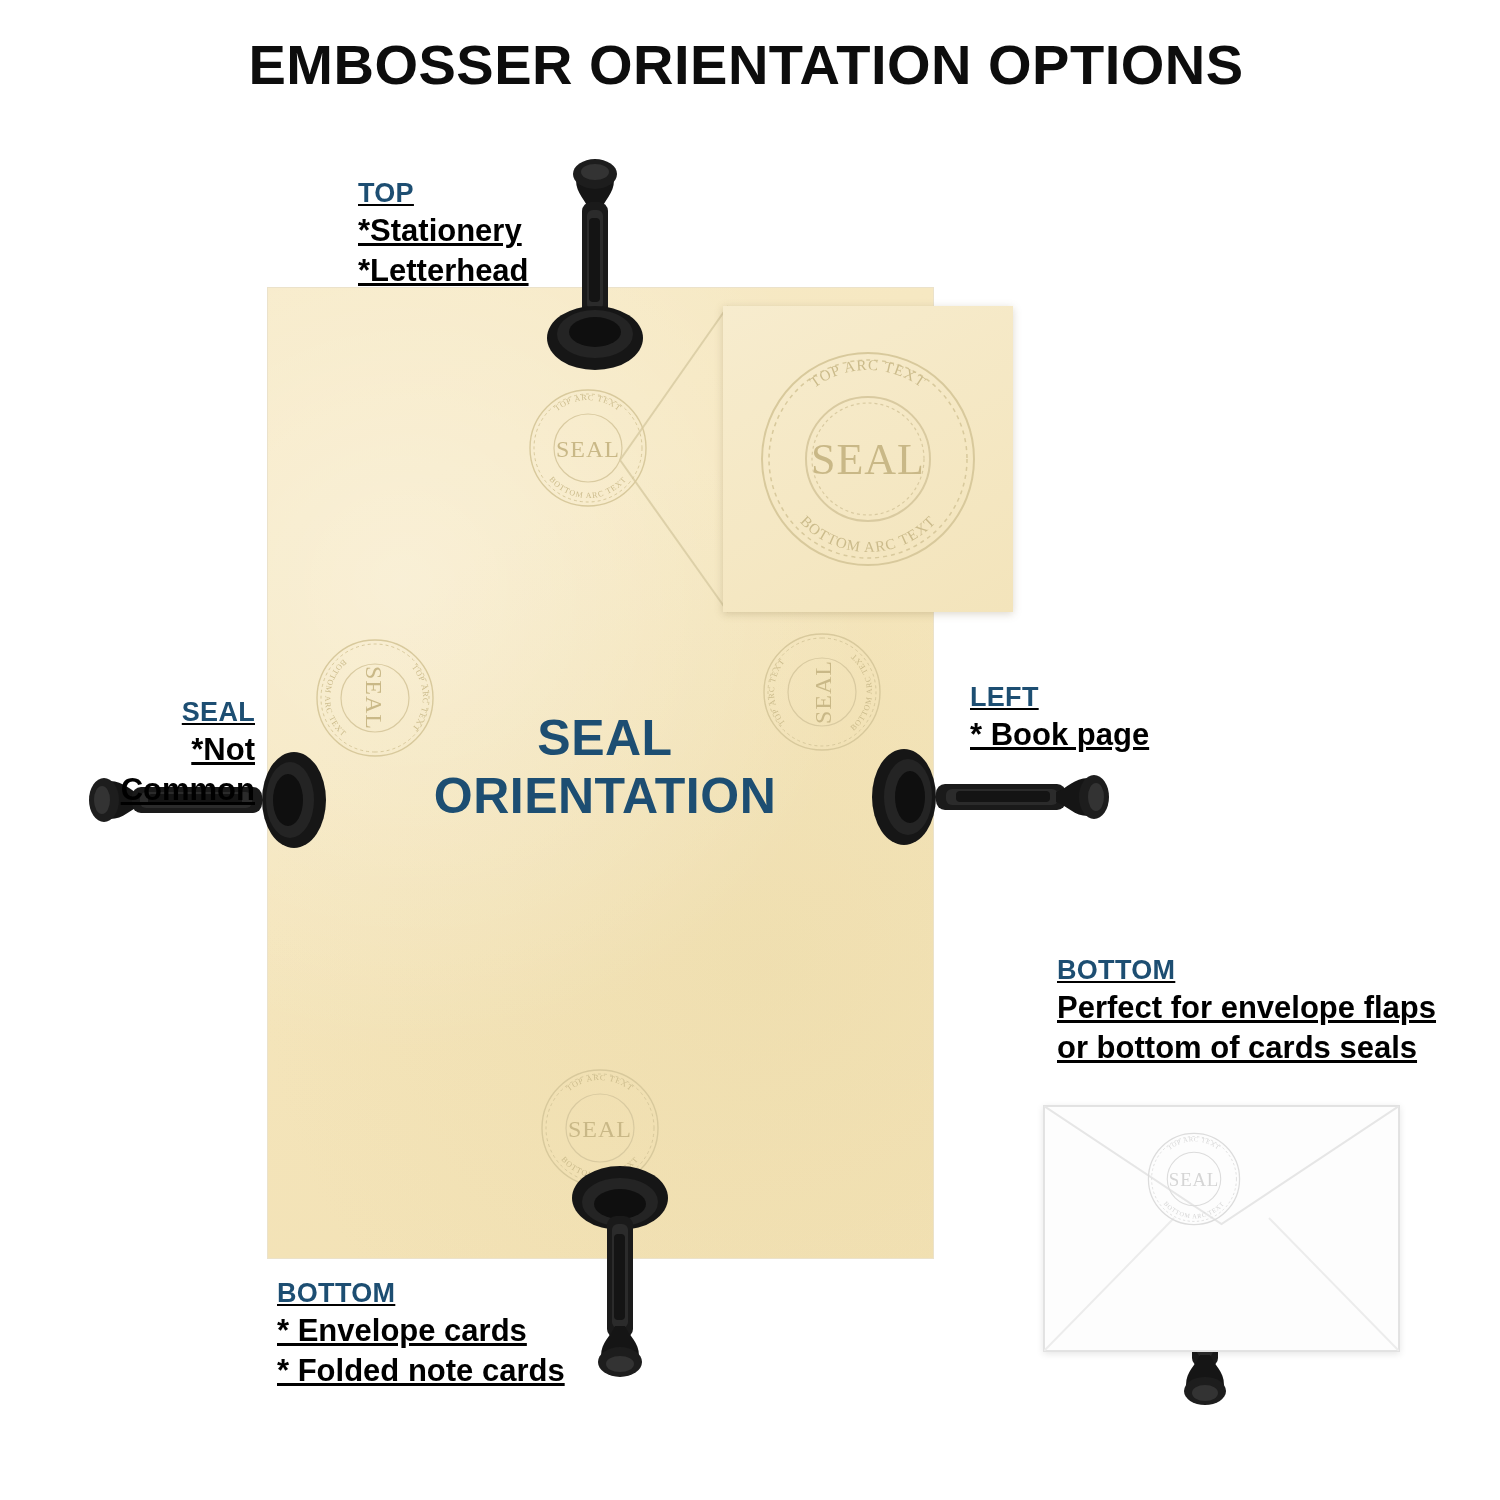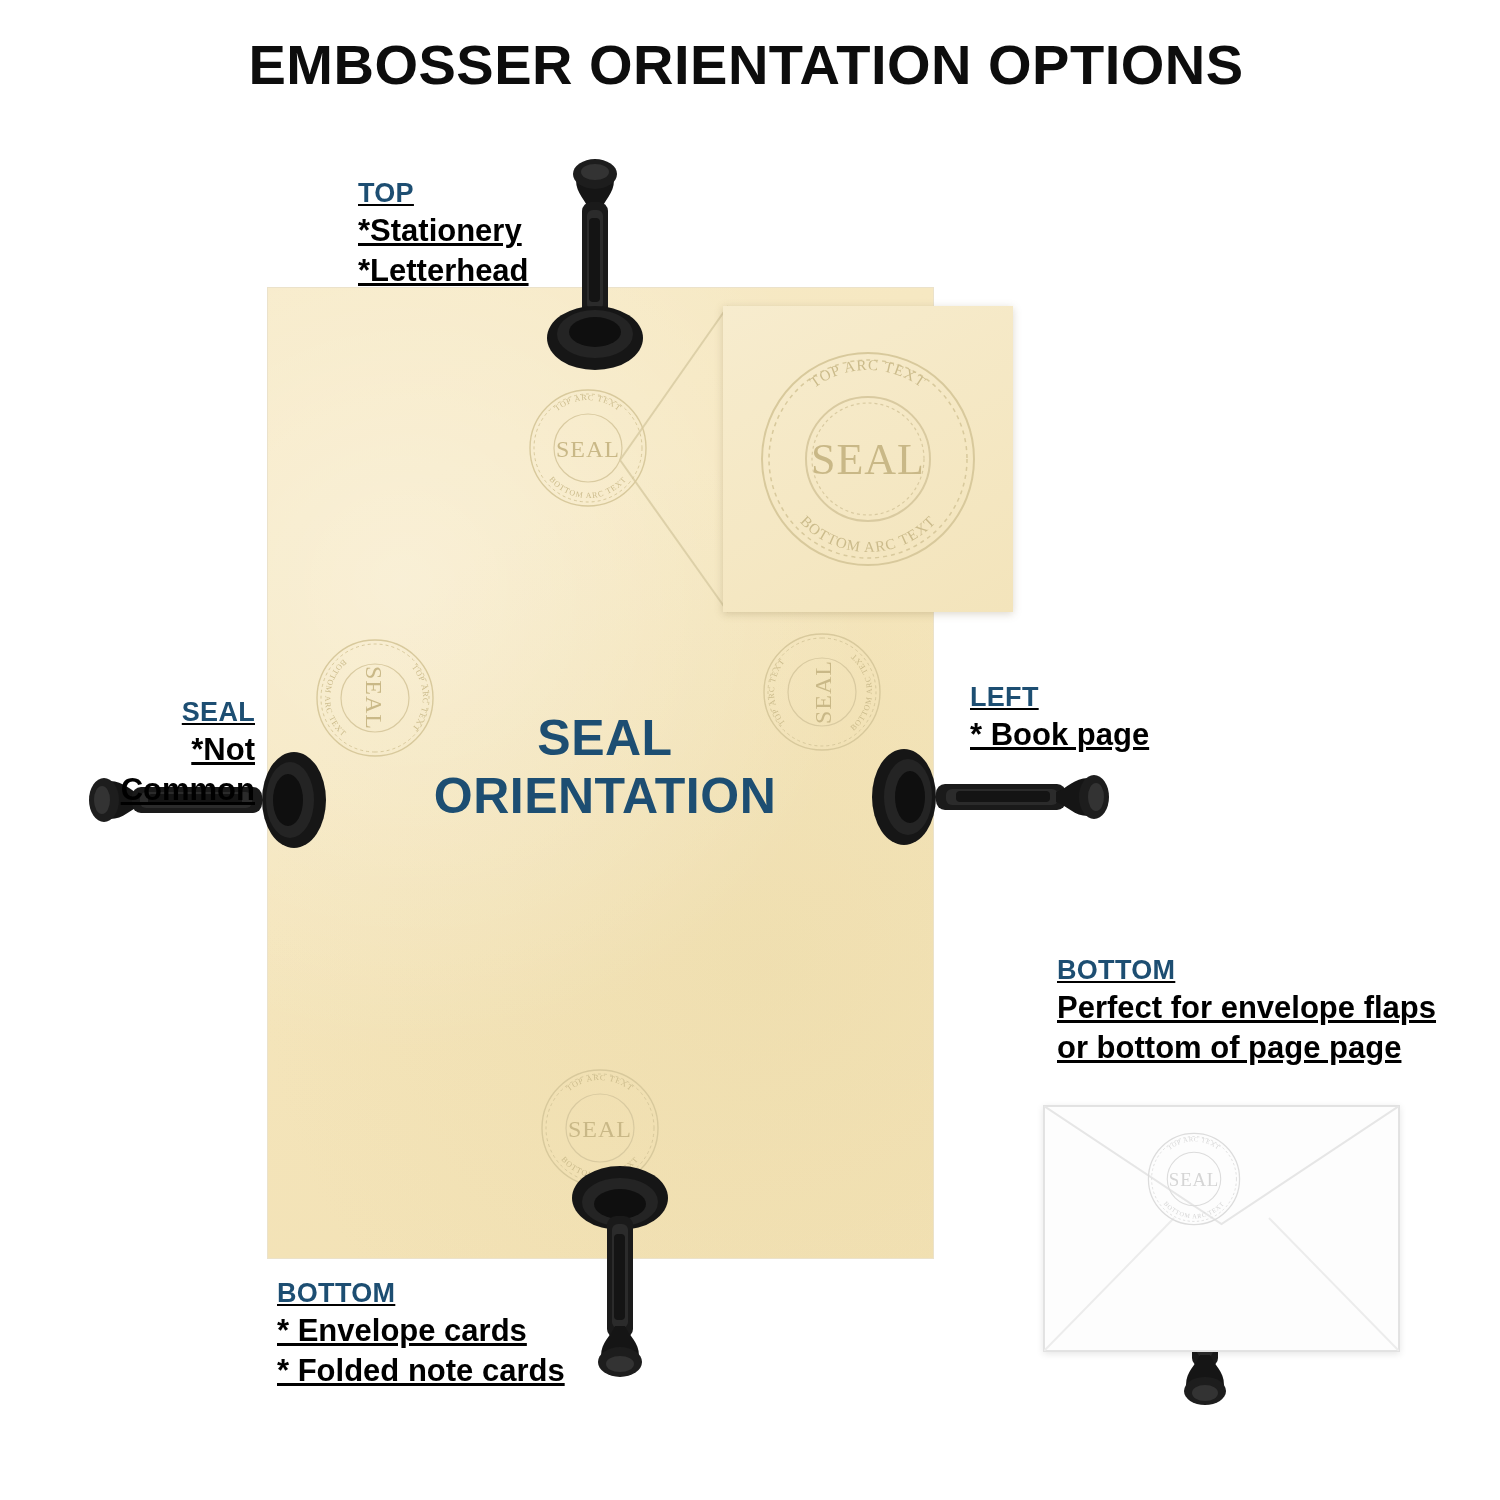--- a/index.html
+++ b/index.html
@@ -369,16 +369,16 @@
 
   <div class="callout" id="callout-bottom">
     <div class="head">BOTTOM</div>
     <div class="sub">* Envelope cards</div>
     <div class="sub">* Folded note cards</div>
   </div>
 
   <div class="callout" id="callout-env">
     <div class="head">BOTTOM</div>
     <div class="sub">Perfect for envelope flaps</div>
-    <div class="sub">or bottom of page page</div>
+    <div class="sub">or bottom of cards seals</div>
   </div>
 
 </div>
 
 </body></html>

